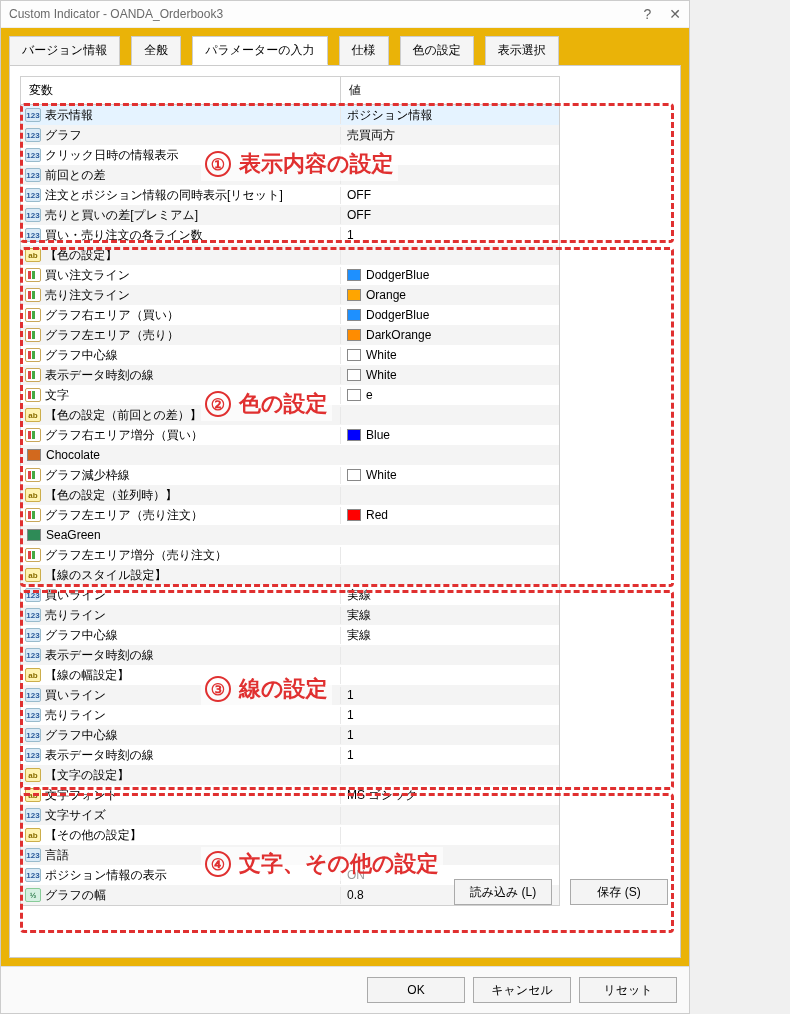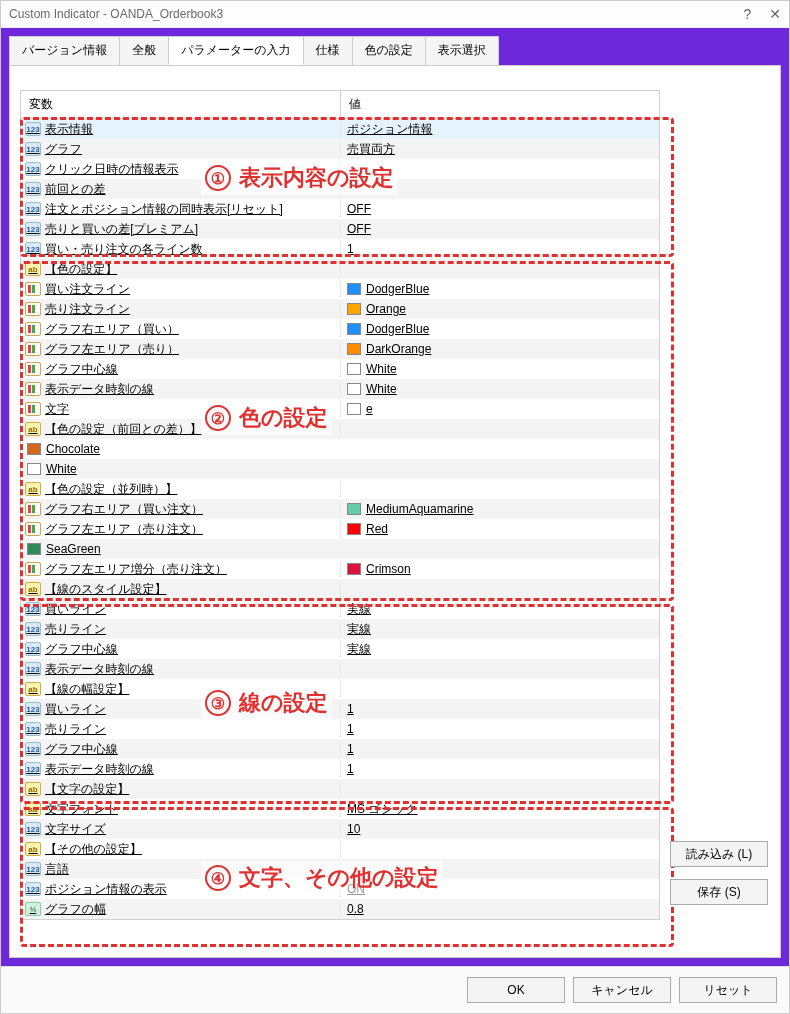--- a/index.html
+++ b/index.html
@@ -6,42 +6,43 @@
   body {
     margin: 0;
     font-family: "Meiryo UI", "MS UI Gothic", sans-serif;
     font-size: 12px;
     background: #f0f0f0;
     width: 790px;
     height: 1014px;
     overflow: hidden;
   }
   .window {
-    background: #6d28d9;
-    width: 790px;
+    background: #eab308;
+    width: 690px;
     height: 1014px;
     display: flex;
     flex-direction: column;
     border: 1px solid #ccc;
     justify-content: center;
   }
   .titlebar {
     display: flex;
     align-items: center;
     justify-content: space-between;
     padding: 5px 8px;
     background: #fdfdfd;
     color: #6a6a6a;
     font-size: 12px;
     border-bottom: 1px solid #eee;
   }
   .titlebar .controls { display: flex; gap: 18px; font-size: 14px; color: #666; }
   .tabs {
     display: flex;
     padding: 8px 8px 0 8px;
+    gap: 12px;
   }
   .tab {
     padding: 5px 12px;
     border: 1px solid #ccc;
     border-bottom: none;
     background: #f5f5f5;
     margin-right: -1px;
     font-size: 12px;
     cursor: pointer;
     position: relative;
@@ -54,36 +55,35 @@
   .content-wrap {
     flex: 1;
     margin: 0 8px 8px 8px;
     border: 1px solid #ccc;
     background: #fff;
     overflow: hidden;
     position: relative;
   }
   .grid {
     position: relative;
-    margin: 24px 120px 10px 10px;
+    margin: 10px 120px 10px 10px;
     border: 1px solid #d0d0d0;
   }
   .grid-header {
     display: flex;
     background: #fff;
     border-bottom: 1px solid #d0d0d0;
   }
   .col-name { width: 320px; padding: 5px 8px; border-right: 1px solid #d0d0d0; }
   .col-value { flex: 1; padding: 5px 8px; }
   .row {
     display: flex;
     height: 20px;
     align-items: center;
     font-size: 12px;
-    text-decoration: underline;
   }
   .row:nth-child(even) { background: #f4f4f4; }
   .row:nth-child(odd) { background: #fff; }
   .row.selected { background: #e5f3ff; }
   .cell-name {
     width: 320px;
     padding: 0 4px;
     display: flex;
     align-items: center;
     gap: 4px;
@@ -137,22 +137,22 @@
   }
   .circ {
     display:inline-flex; width:26px; height:26px; border:2px solid #e03030; border-radius:50%;
     align-items:center; justify-content:center; font-size:16px;
   }
   .right-buttons {
     position: absolute;
     right: 12px;
     bottom: 52px;
     display: flex;
-    flex-direction: column;
-    gap: 12px;
+    flex-direction: row;
+    gap: 18px;
     margin-top: 12px;
   }
   .right-buttons button, .bottom-bar button {
     width: 98px; height: 26px;
     background: #f4f4f4;
     border: 1px solid #aaa;
     font-size: 12px;
     cursor: pointer;
   }
   .bottom-bar {
@@ -337,75 +337,75 @@
           <div class="row">
     <div class="cell-name">
               <span class="type-icon type-str">ab</span>
               <span>【色の設定（前回との差）】</span>
             </div>
     <div class="cell-value">
               <span></span>
             </div>
           </div>
           <div class="row">
+    <div class="cell-name">
+              <span class="type-icon type-color"></span>
+              <span>グラフ右エリア増分（買い）</span>
+            </div>
+    <div class="cell-value">
+              <span class="swatch " style="background:#0000ff"></span>
+              <span>Blue</span>
+            </div>
+          </div>
+          <div class="row">
     <div class="cell-value">
               <span class="swatch " style="background:#d2691e"></span>
               <span>Chocolate</span>
             </div>
           </div>
           <div class="row">
+    <div class="cell-name">
+              <span class="type-icon type-color"></span>
+              <span>グラフ減少枠線</span>
+            </div>
     <div class="cell-value">
               <span class="swatch outline" style="background:#ffffff"></span>
               <span>White</span>
             </div>
           </div>
           <div class="row">
     <div class="cell-name">
               <span class="type-icon type-str">ab</span>
               <span>【色の設定（並列時）】</span>
             </div>
     <div class="cell-value">
               <span></span>
             </div>
           </div>
           <div class="row">
     <div class="cell-name">
               <span class="type-icon type-color"></span>
-              <span>グラフ右エリア（買い注文）</span>
-            </div>
-    <div class="cell-value">
-              <span class="swatch " style="background:#66cdaa"></span>
-              <span>MediumAquamarine</span>
-            </div>
-          </div>
-          <div class="row">
-    <div class="cell-name">
-              <span class="type-icon type-color"></span>
               <span>グラフ左エリア（売り注文）</span>
             </div>
     <div class="cell-value">
               <span class="swatch " style="background:#ff0000"></span>
               <span>Red</span>
             </div>
           </div>
           <div class="row">
     <div class="cell-value">
               <span class="swatch " style="background:#2e8b57"></span>
               <span>SeaGreen</span>
             </div>
           </div>
           <div class="row">
     <div class="cell-name">
               <span class="type-icon type-color"></span>
               <span>グラフ左エリア増分（売り注文）</span>
             </div>
-    <div class="cell-value">
-              <span class="swatch " style="background:#dc143c"></span>
-              <span>Crimson</span>
-            </div>
           </div>
           <div class="row">
     <div class="cell-name">
               <span class="type-icon type-str">ab</span>
               <span>【線のスタイル設定】</span>
             </div>
     <div class="cell-value">
               <span></span>
             </div>
           </div>
@@ -505,23 +505,20 @@
               <span>文字フォント</span>
             </div>
     <div class="cell-value">
               <span>MS ゴシック</span>
             </div>
           </div>
           <div class="row">
     <div class="cell-name">
               <span class="type-icon type-int">123</span>
               <span>文字サイズ</span>
-            </div>
-    <div class="cell-value">
-              <span>10</span>
             </div>
           </div>
           <div class="row">
     <div class="cell-name">
               <span class="type-icon type-str">ab</span>
               <span>【その他の設定】</span>
             </div>
     <div class="cell-value">
               <span></span>
             </div>

